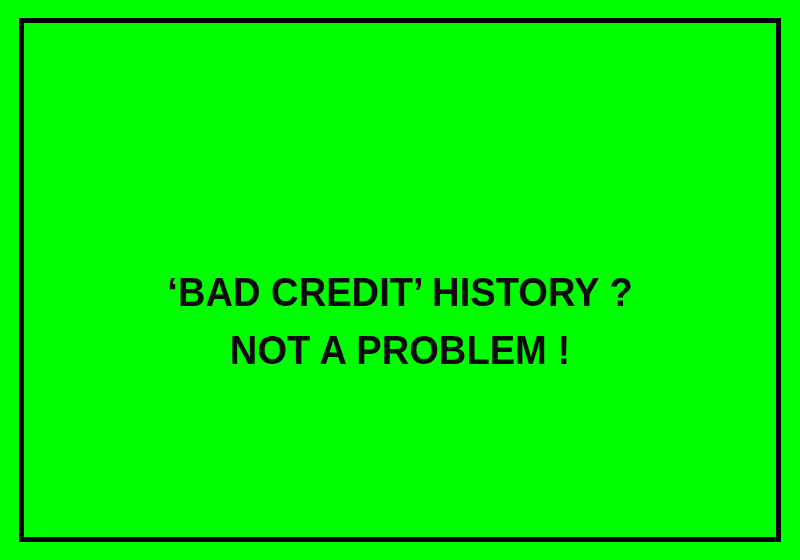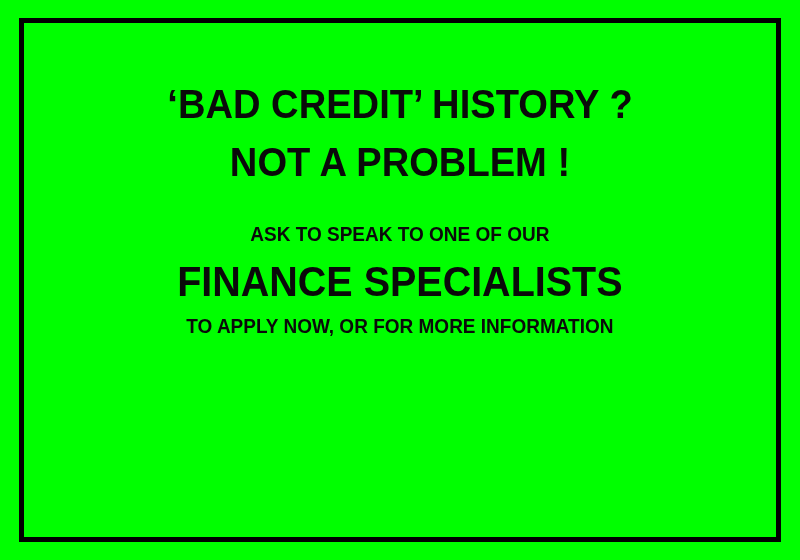--- a/index.html
+++ b/index.html
@@ -30,28 +30,28 @@
     height: 524px;
     border: 5px solid #000000;
     box-sizing: border-box;
     pointer-events: none;
   }
 
   
   #poster-content {
     position: absolute;
     left: 24px;
-    top: 16px;
+    top: 33px;
     width: 752px;
     height: 514px;
     box-sizing: border-box;
     display: flex;
     flex-direction: column;
     align-items: center;
-    justify-content: flex-start;
+    justify-content: center;
     text-align: center;
     color: #000000;
   }
 
   .line {
     display: block;
     width: 100%;
     text-align: center;
     color: #0a0a0a;
     font-weight: bold;
@@ -112,20 +112,15 @@
 
   <div id="poster-frame"></div>
 
   <div id="poster-content">
 
     <div class="line headline-1">‘BAD CREDIT’ HISTORY ?</div>
 
     <div class="line headline-2">NOT A PROBLEM !</div>
 
 
-    <div class="cta-block">
-      <div class="line cta-lead">ASK TO SPEAK TO ONE OF OUR</div>
-      <div class="line cta-headline">FINANCE SPECIALISTS</div>
-      <div class="line cta-footer">TO APPLY NOW, OR FOR MORE INFORMATION</div>
-    </div>
 
   </div>
 </div>
 
 </body></html>

